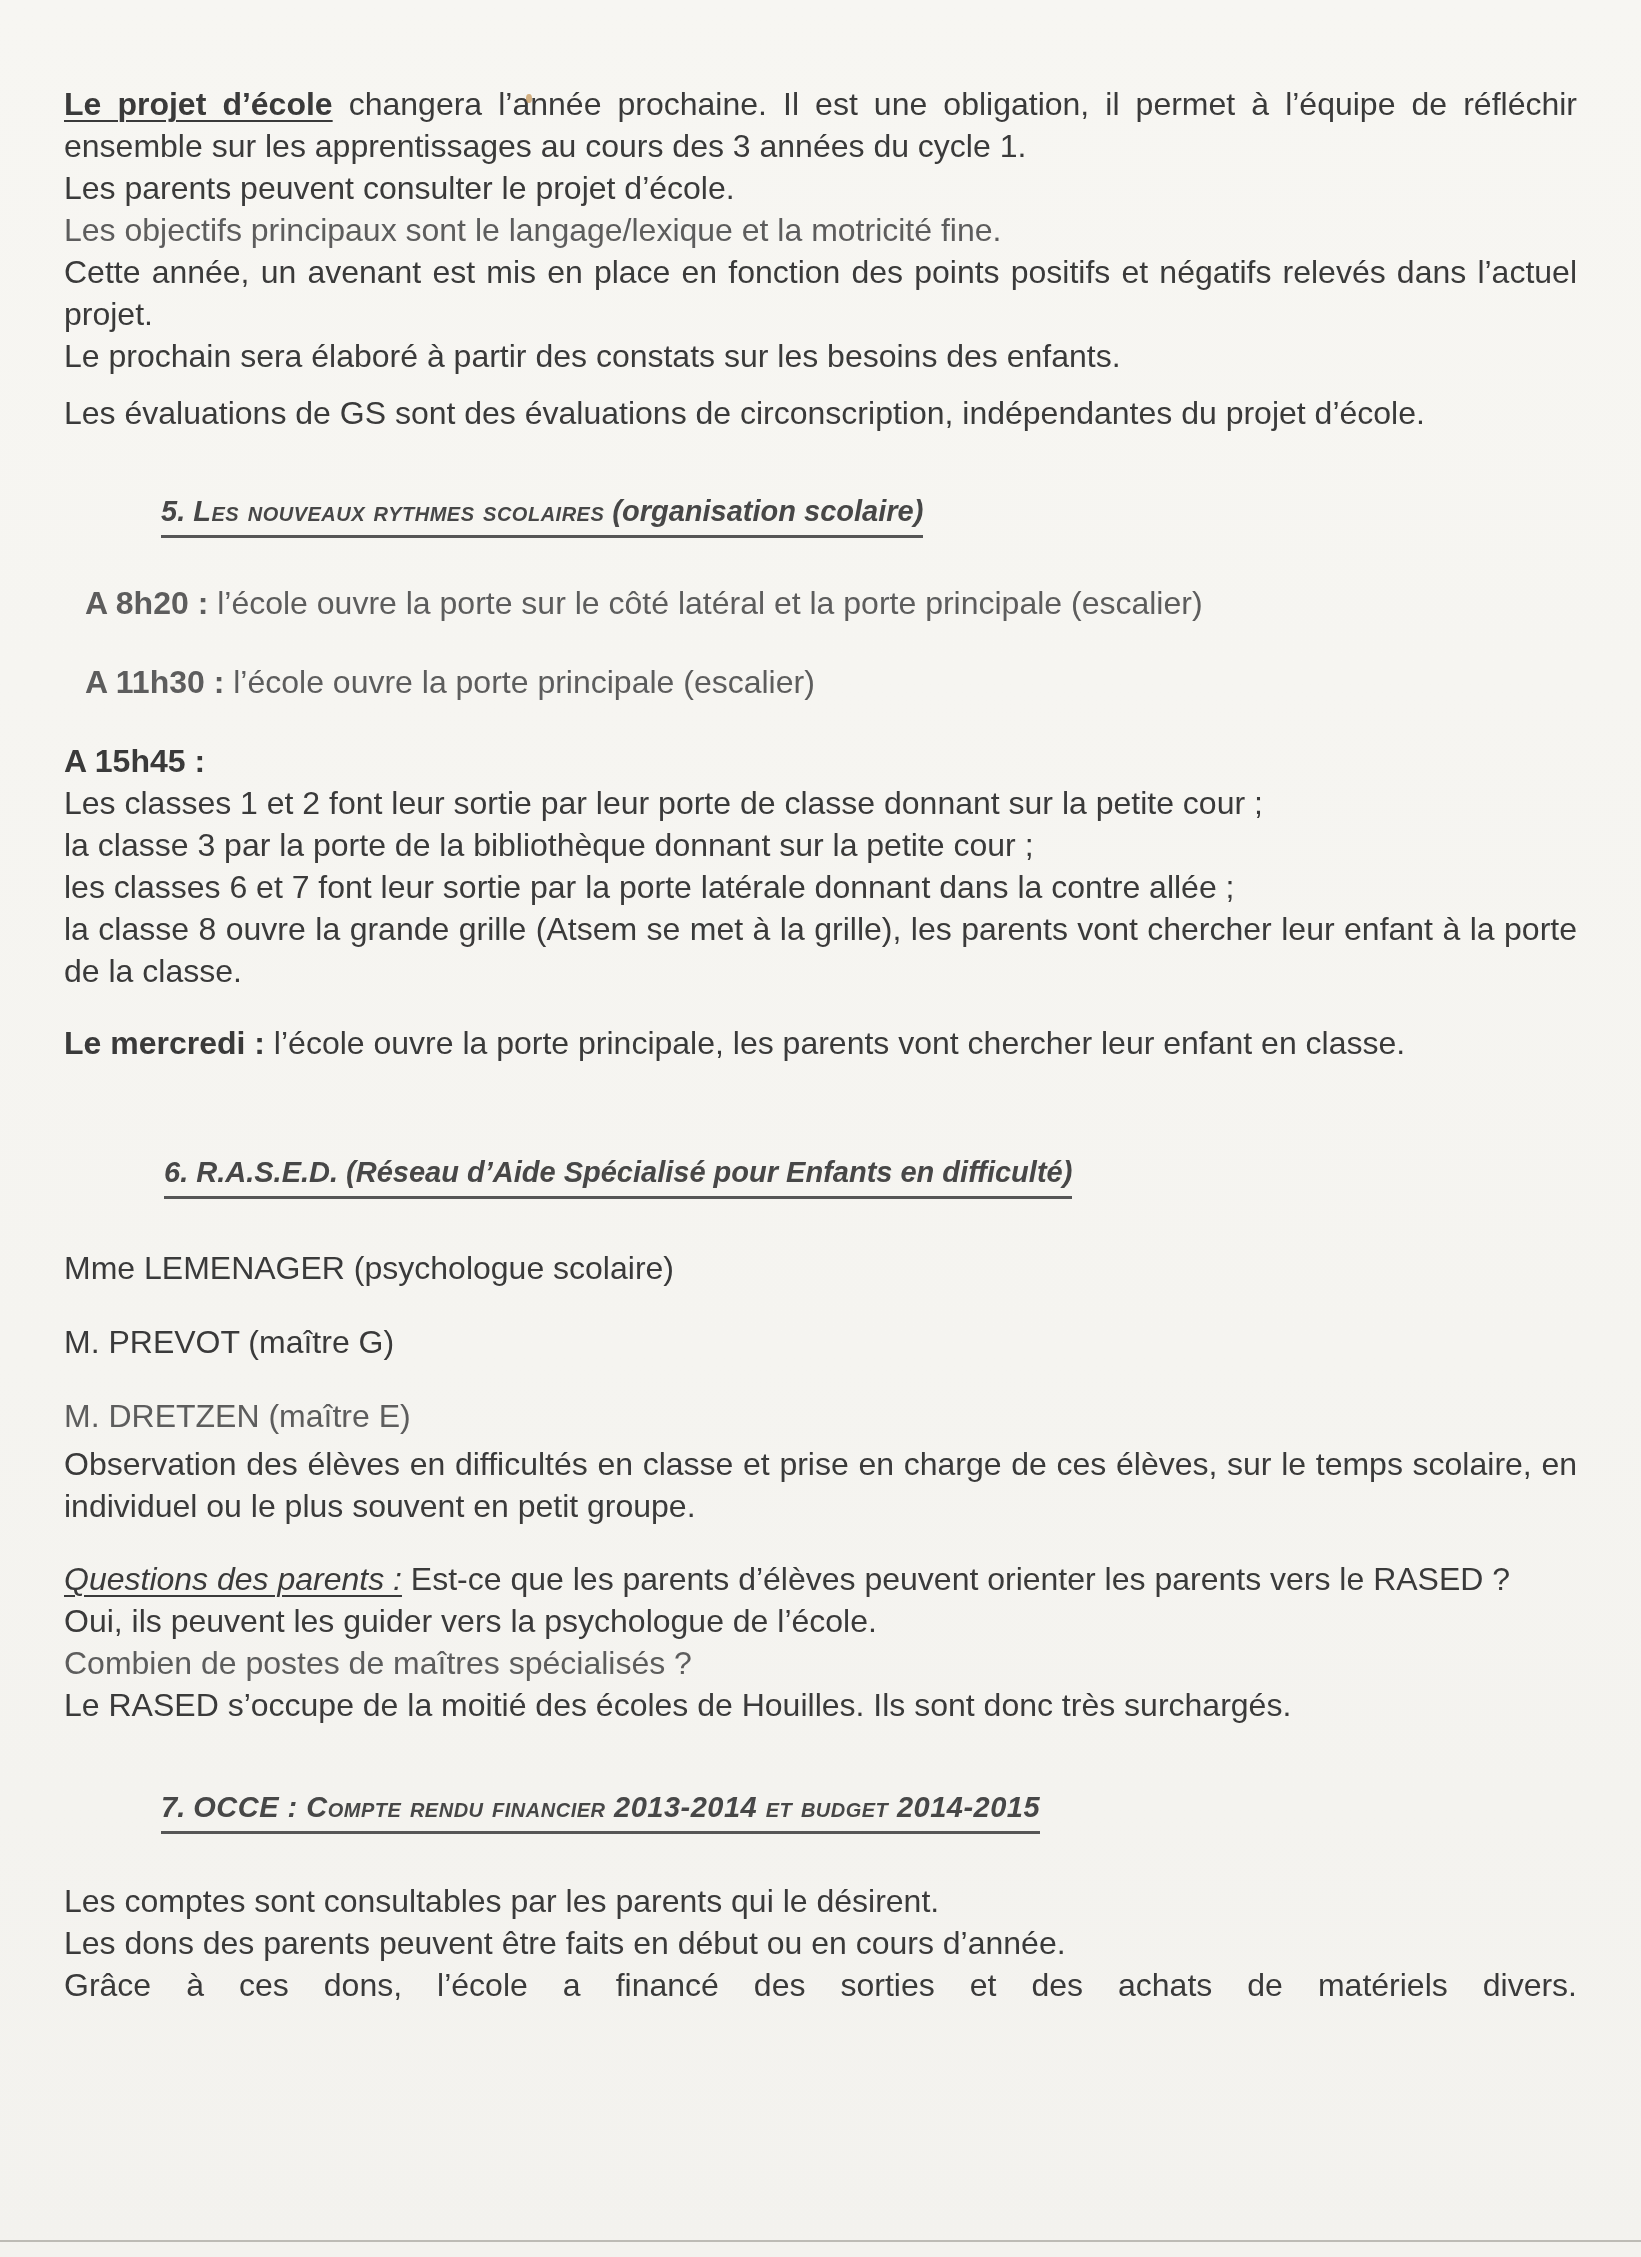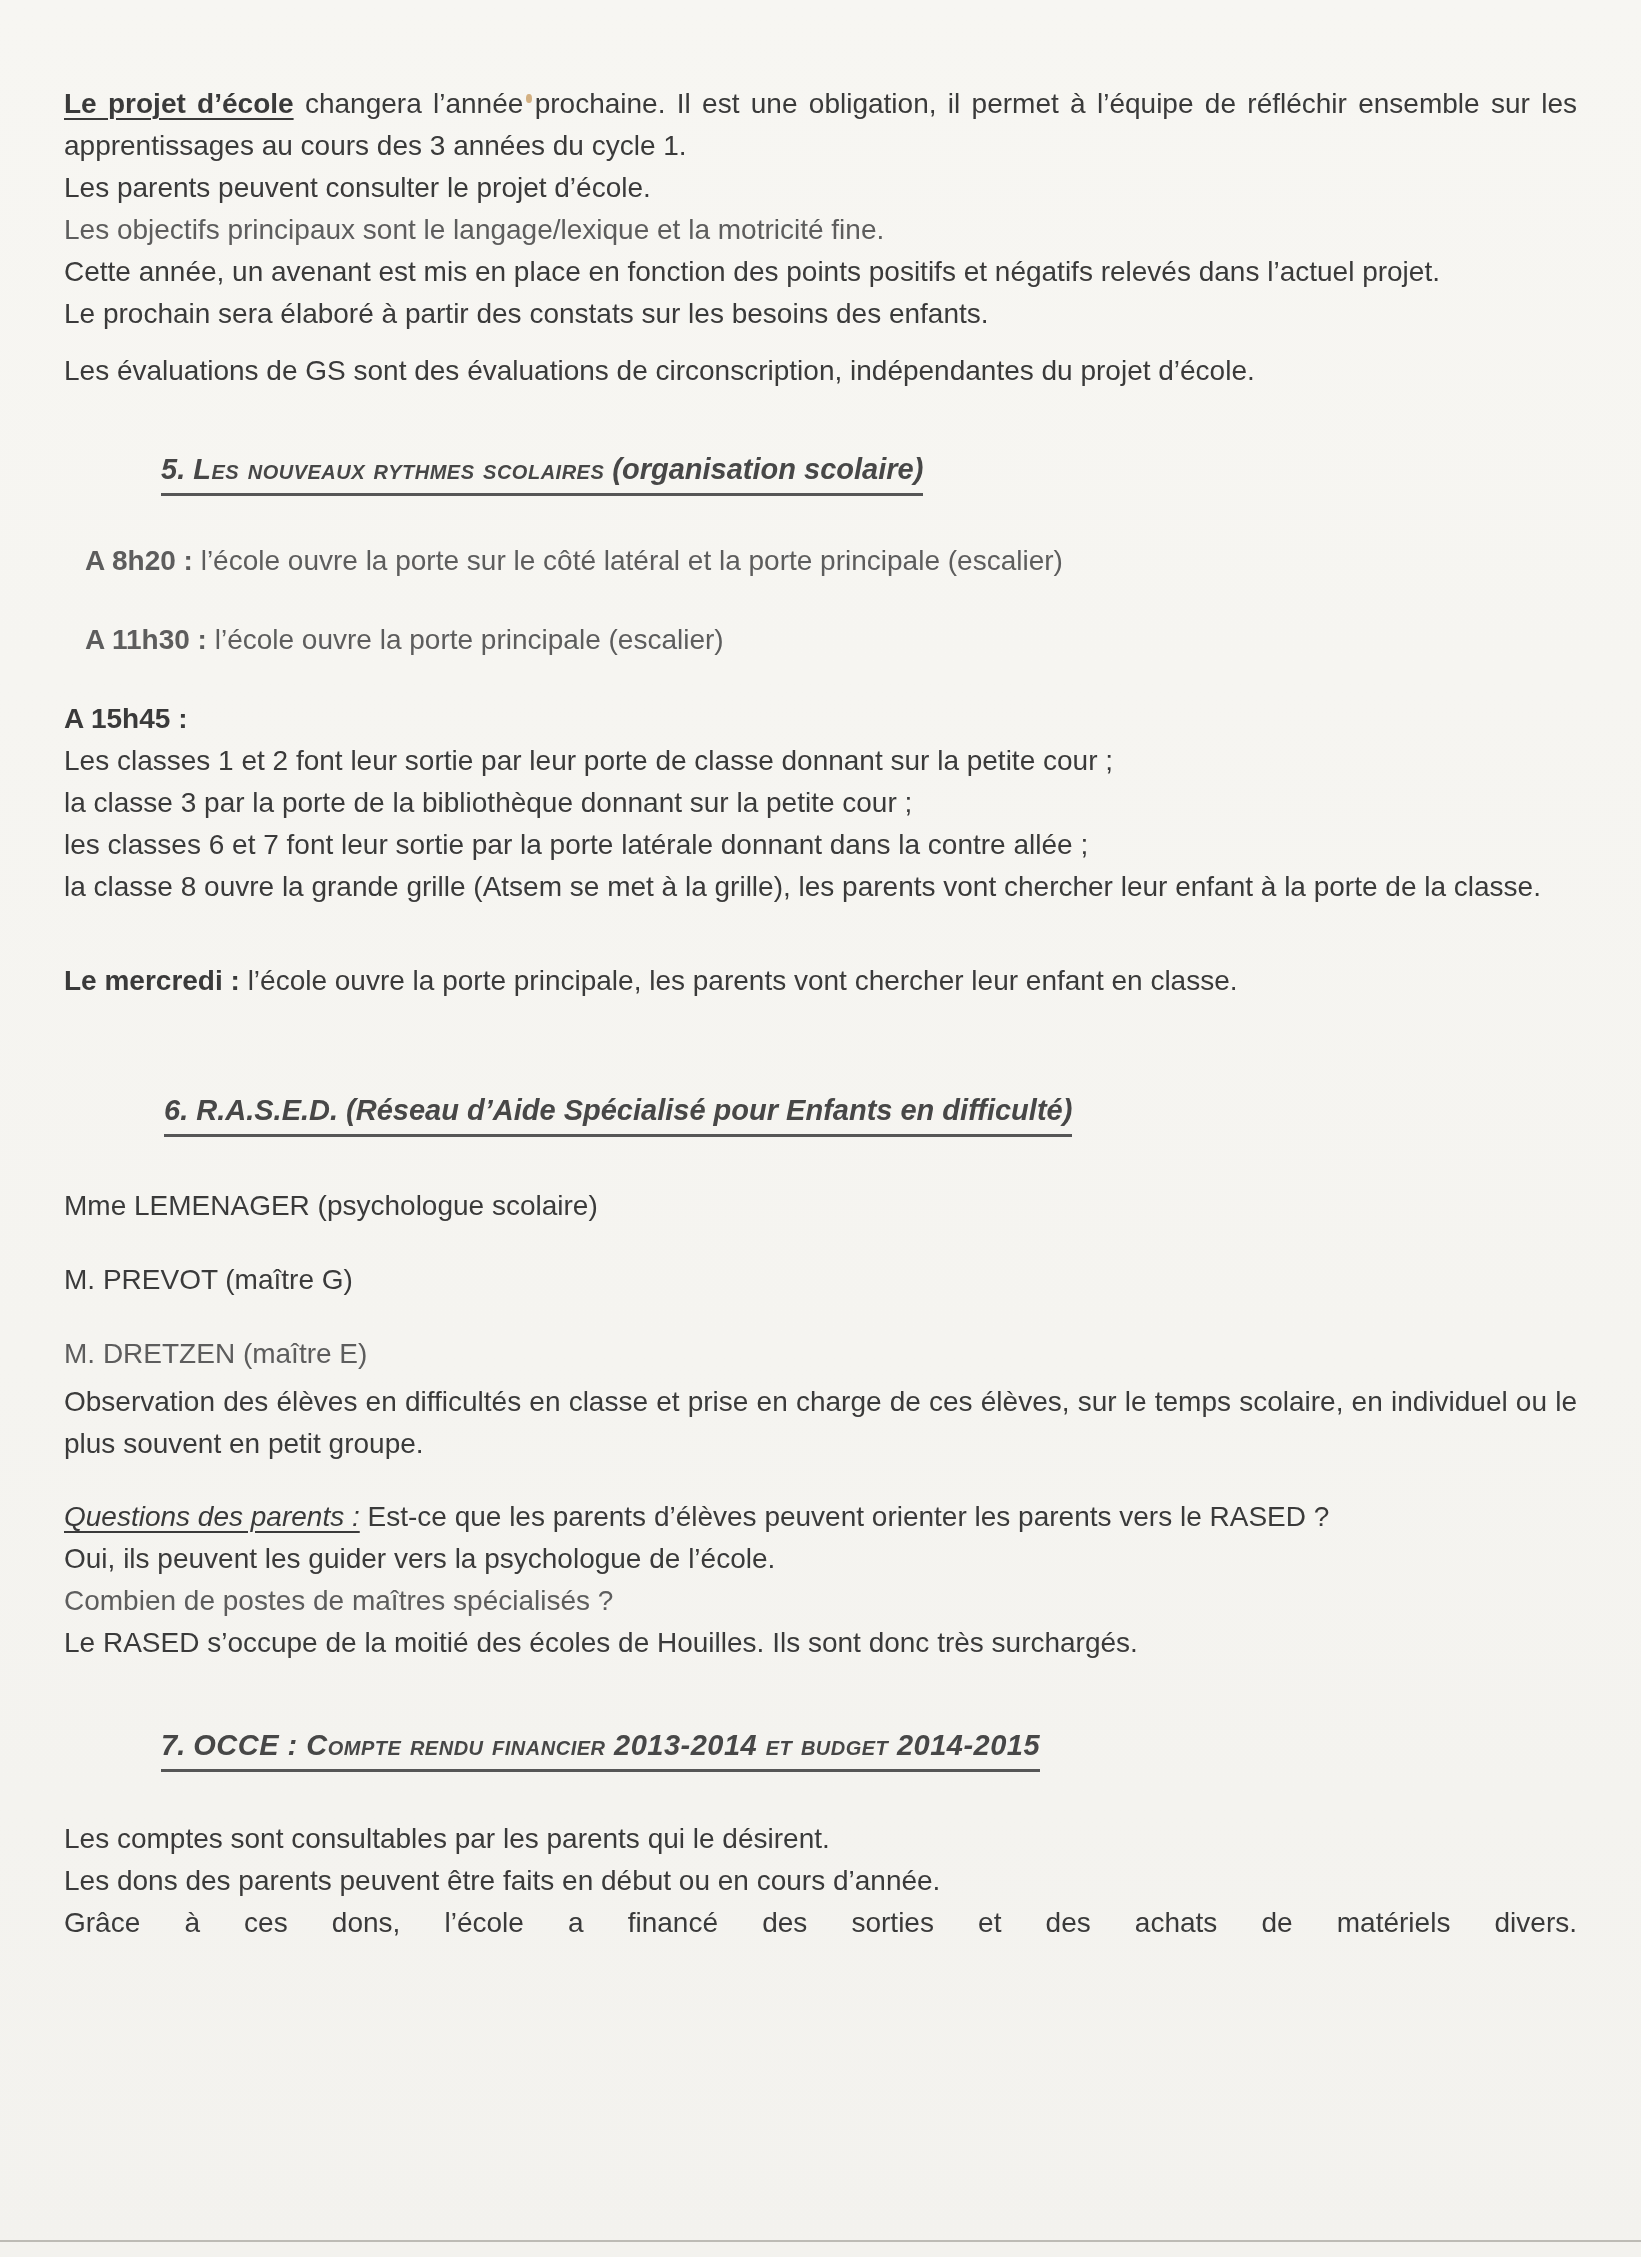--- a/index.html
+++ b/index.html
@@ -10,21 +10,21 @@
     color: #3a3a3a;
   }
   .page {
     position: relative;
     width: 1641px; height: 2257px;
     box-sizing: border-box;
     padding: 83px 64px 0 64px;
     background: linear-gradient(180deg, #f7f6f2 0%, #f5f4f0 60%, #f3f2ee 100%);
     overflow: hidden;
   }
-  p { margin: 0; font-size: 28px; line-height: 42px; }
+  p { margin: 0; font-size: 32px; line-height: 42px; }
   .j { text-align: justify; }
   .j-last { text-align: justify; text-align-last: justify; }
   .b { font-weight: bold; }
   .lead-underline {
     font-weight: bold;
     text-decoration: underline;
     text-decoration-thickness: 2.4px;
     text-underline-offset: 4.8px;
   }
   .iu {
@@ -38,21 +38,21 @@
 
   .heading { font-size: 29px; line-height: 39px; font-weight: bold; font-style: italic; color: #474747; }
   .heading .rule { display: inline-block; border-bottom: 3.4px solid #565656; padding-bottom: 3.9px; }
   .sc { font-variant: small-caps; letter-spacing: 0.5px; }
   .h5 { margin: 58px 0 44px 97px; }
   .h6 { margin: 89px 0 48px 100px; }
   .h7 { margin: 62px 0 46px 97px; }
 
   .time-item { margin-bottom: 37px; margin-left: 21px; }
   .classes p { margin: 0; }
-  .mercredi { margin-top: 52px; }
+  .mercredi { margin-top: 30px; }
 
   .rased-intro { margin-top: 0; }
   .staff-gap { margin-top: 32px; }
   .obs { margin-top: 6px; }
   .questions { margin-top: 31px; }
 
   .occe p { margin: 0; }
   .grace { margin-top: 29px; }
 
   .speck {

